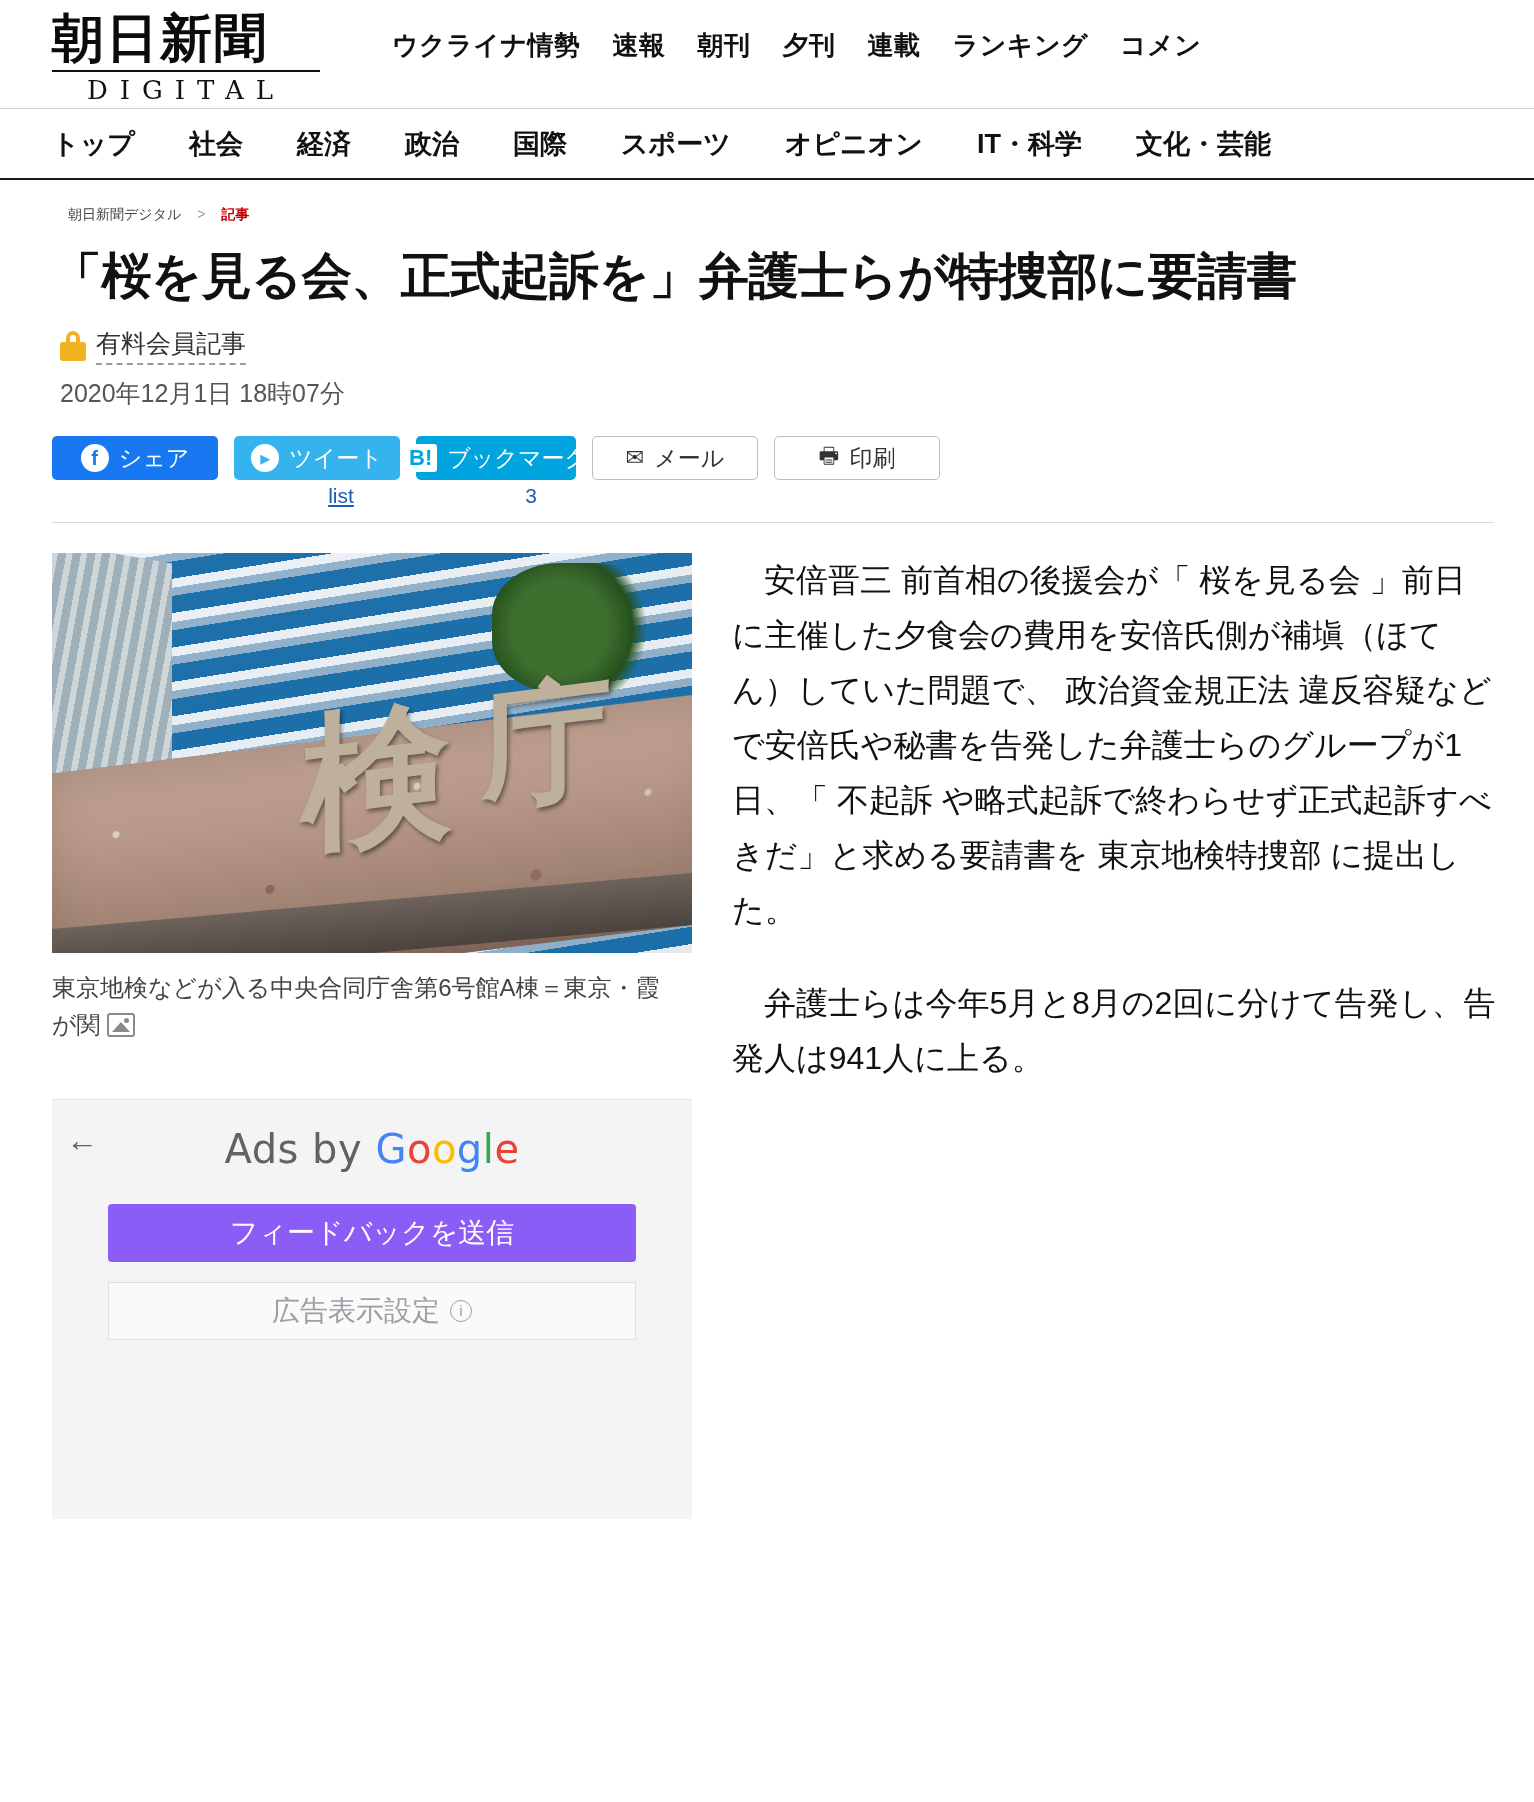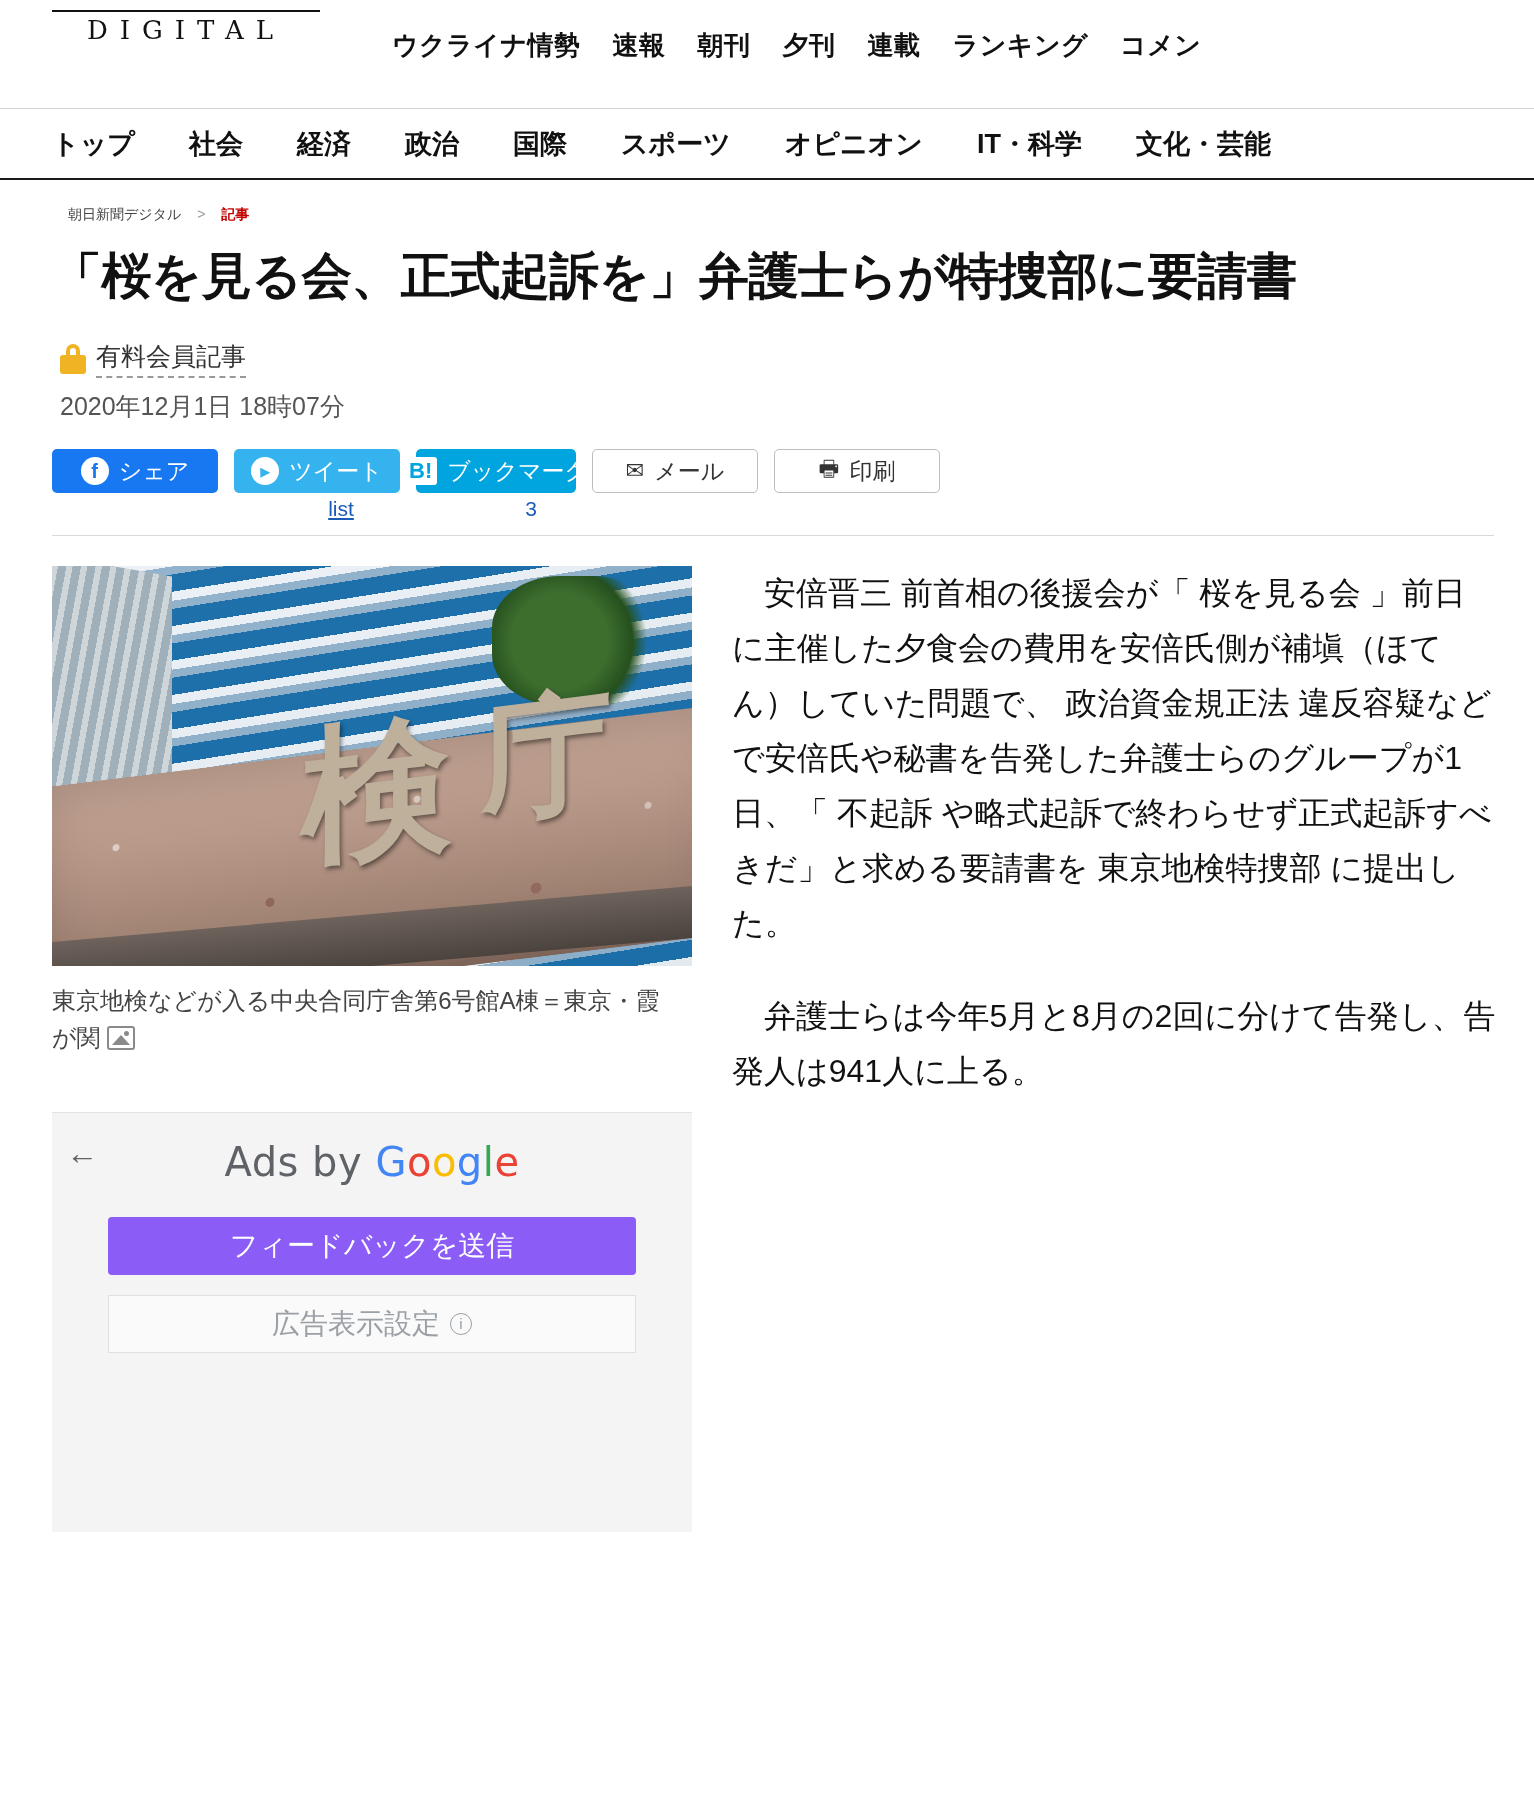--- a/index.html
+++ b/index.html
@@ -94,21 +94,21 @@
   .headline {
     margin: 20px 40px 0 52px;
     font-size: 50px;
     line-height: 1.28;
     font-weight: 700;
     letter-spacing: -0.5px;
     color: #111;
   }
 
   .meta-row {
-    margin: 32px 0 0 60px;
+    margin: 19px 0 0 60px;
     display: flex;
     align-items: center;
     gap: 10px;
   }
   .lock-icon {
     width: 26px; height: 30px;
     position: relative;
     display: inline-block;
   }
   .lock-icon .body {
@@ -341,20 +341,21 @@
     text-indent: 32px;
   }
 </style>
 </head>
 <body>
 
 <div class="page">
 
   <div class="masthead">
     <div class="logo-block">
+      <div class="logo-kanji">朝日新聞</div>
       <div class="logo-rule"></div>
       <div class="logo-digital">DIGITAL</div>
     </div>
     <div class="top-nav">
       <a href="#">ウクライナ情勢</a>
       <a href="#">速報</a>
       <a href="#">朝刊</a>
       <a href="#">夕刊</a>
       <a href="#">連載</a>
       <a href="#">ランキング</a>

